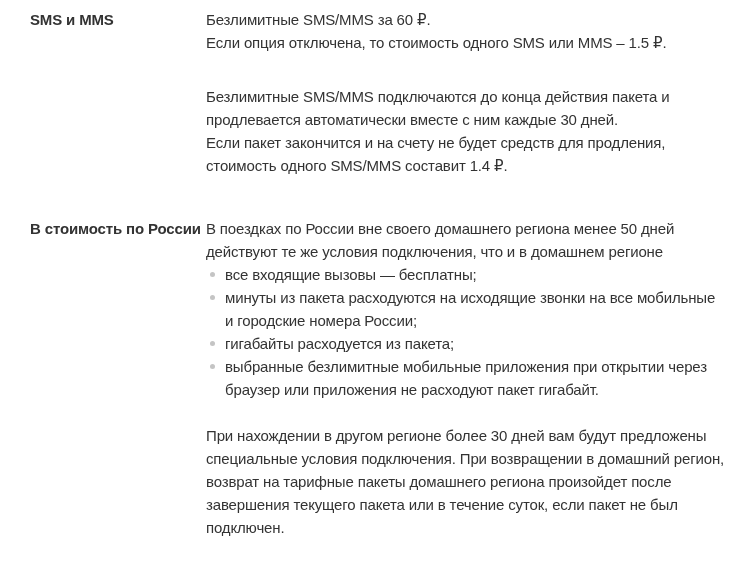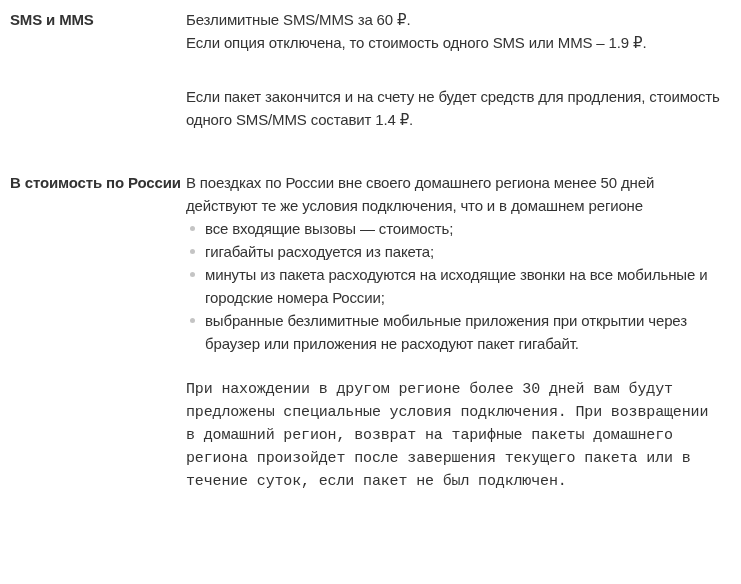--- a/index.html
+++ b/index.html
@@ -12,20 +12,21 @@
     height: 584px;
     overflow: hidden;
     font-family: "Liberation Sans", "DejaVu Sans", sans-serif;
     font-size: 15px;
     line-height: 23px;
     letter-spacing: -0.15px;
     color: #333333;
   }
   .doc {
     padding: 8px 16px 0 10px;
+    margin-left: 20px;
   }
   .section {
     display: grid;
     grid-template-columns: 176px 1fr;
     align-items: start;
   }
   .section-sms {
     margin-bottom: 40px;
   }
   .label {
@@ -60,59 +61,59 @@
     position: absolute;
     left: 4px;
     top: 9px;
     width: 5px;
     height: 5px;
     border-radius: 50%;
     background: #c4c4c4;
   }
   .outro {
     margin-top: 23px;
-    font-family: Liberation Mono, monospace;
   }
 </style>
 </head>
 <body>
 
 <main class="doc">
 
   <section class="section section-sms">
     <h3 class="label">SMS и MMS</h3>
     <div class="content">
       <p class="para">
         <span class="sentence">Безлимитные SMS/MMS за 60 ₽.</span>
-        <span class="sentence">Если опция отключена, то стоимость одного SMS или MMS – 1.9 ₽.</span>
+        <span class="sentence">Если опция отключена, то стоимость одного SMS или MMS – 1.5 ₽.</span>
       </p>
       <p class="para">
+        <span class="sentence">Безлимитные SMS/MMS подключаются до конца действия пакета и продлевается автоматически вместе с ним каждые 30 дней.</span>
         <span class="sentence">Если пакет закончится и на счету не будет средств для продления, стоимость одного SMS/MMS составит 1.4 ₽.</span>
       </p>
     </div>
   </section>
 
   <section class="section">
     <h3 class="label">В стоимость по России</h3>
     <div class="content">
       <p class="para">
         <span class="sentence">В поездках по России вне своего домашнего региона менее 50 дней действуют те же условия подключения, что и в домашнем регионе</span>
       </p>
       <ul class="bullets">
         <li>
           <span class="dot"></span>
-          <span>все входящие вызовы — стоимость;</span>
+          <span>все входящие вызовы — бесплатны;</span>
+        </li>
+        <li>
+          <span class="dot"></span>
+          <span>минуты из пакета расходуются на исходящие звонки на все мобильные и городские номера России;</span>
         </li>
         <li>
           <span class="dot"></span>
           <span>гигабайты расходуется из пакета;</span>
-        </li>
-        <li>
-          <span class="dot"></span>
-          <span>минуты из пакета расходуются на исходящие звонки на все мобильные и городские номера России;</span>
         </li>
         <li>
           <span class="dot"></span>
           <span>выбранные безлимитные мобильные приложения при открытии через браузер или приложения не расходуют пакет гигабайт.</span>
         </li>
       </ul>
       <p class="para outro">
         <span class="sentence">При нахождении в другом регионе более 30 дней вам будут предложены специальные условия подключения. При возвращении в домашний регион, возврат на тарифные пакеты домашнего региона произойдет после завершения текущего пакета или в течение суток, если пакет не был подключен.</span>
       </p>
     </div>

